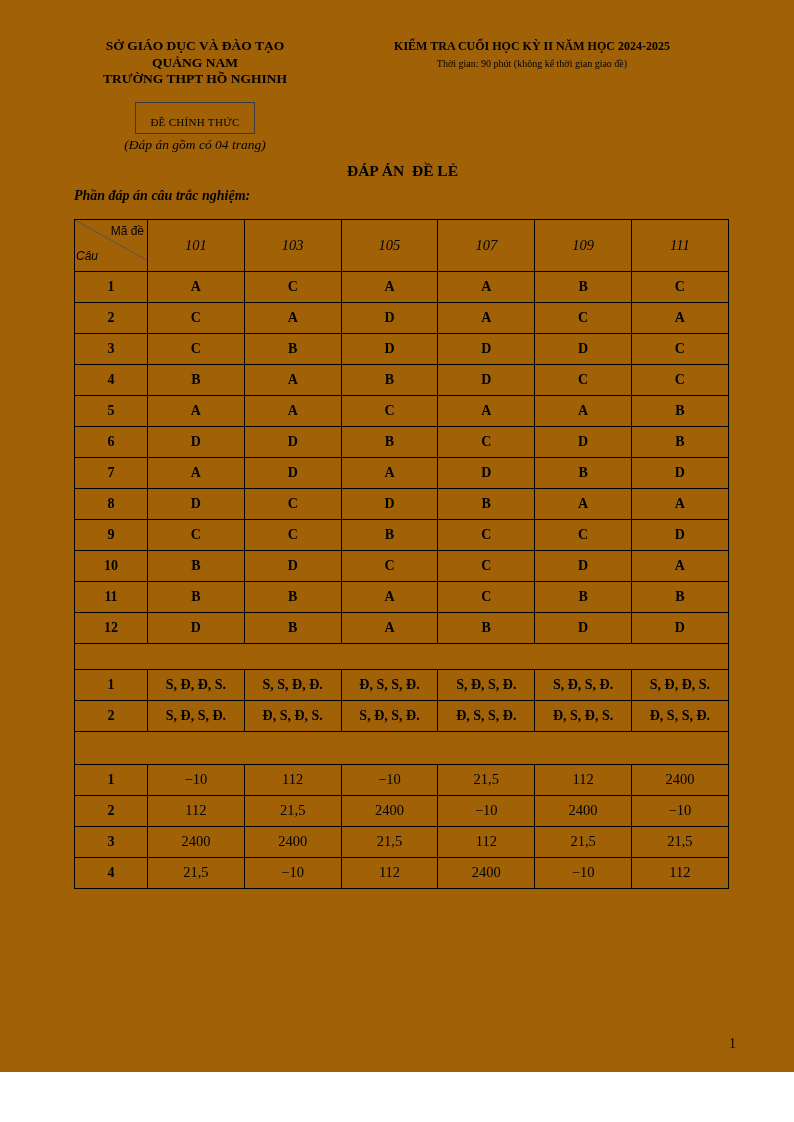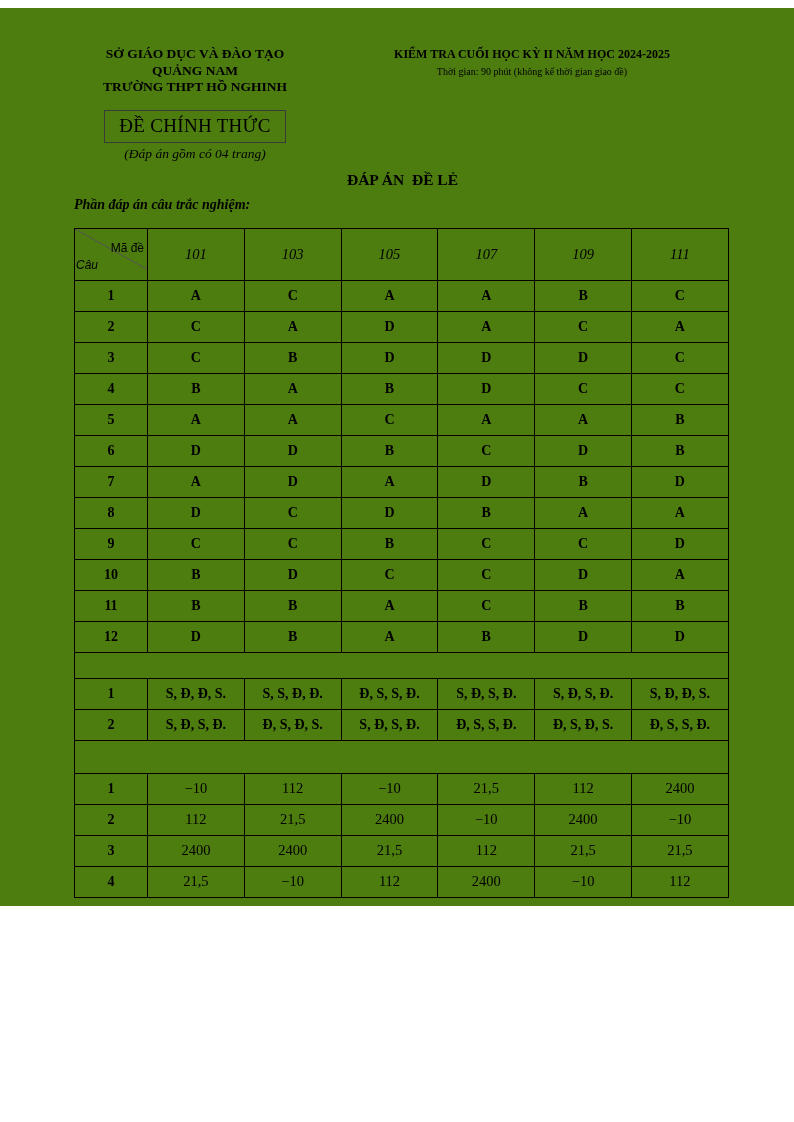--- a/index.html
+++ b/index.html
@@ -1,44 +1,44 @@
 <!DOCTYPE html>
 <html><head>
 <meta charset="utf-8">
 <style>
   * { box-sizing: border-box; }
   html, body { margin: 0; padding: 0; background: #ffffff; }
   .page {
     position: relative;
     width: 794px;
-    height: 898px;
-    margin: 8px auto;
-    background: #4d7c0f;
+    height: 1072px;
+    margin: 0 auto;
+    background: #a16207;
     color: #000;
     font-family: "Liberation Serif", "DejaVu Serif", serif;
     overflow: hidden;
   }
   
   .header {
     display: flex;
     align-items: flex-start;
     padding: 38px 64px 0 74px;
   }
   .org-block {
     width: 242px;
     text-align: center;
     flex-shrink: 0;
   }
   .org-line { font-weight: bold; font-size: 13.5px; line-height: 16.5px; }
   .official-box {
     display: inline-block;
     margin-top: 14px;
     border: 1.5px solid #3a3a3a;
-    padding: 4px 14px 5px 14px;
-    font-size: 19px;
+    padding: 13px 14px 5px 14px;
+    font-size: 11px;
     font-weight: normal;
     letter-spacing: 0.3px;
   }
   .pages-note { font-style: italic; font-size: 13.5px; margin-top: 3px; }
   .exam-block {
     flex: 1;
     text-align: center;
     margin-left: 18px;
   }
   .exam-line1 { font-weight: bold; font-size: 12px; line-height: 16.5px; }
@@ -76,21 +76,21 @@
   col.c-q { width: 73px; }
   col.c-code { width: 96.8px; }
   th.corner {
     position: relative;
     height: 52px;
     font-family: "Liberation Sans", "DejaVu Sans", sans-serif;
     font-weight: normal;
     font-size: 12px;
   }
   .corner svg { position: absolute; left: 0; top: 0; width: 100%; height: 100%; display: block; }
-  .corner .lbl-made { position: absolute; top: 12px; right: 3px; padding-left: 8px; }
+  .corner .lbl-made { position: absolute; top: 4px; right: 3px; padding-left: 8px; }
   .corner .lbl-cau  { position: absolute; top: 29px; left: 1px; font-style: italic; }
   th.code {
     font-weight: normal;
     font-style: italic;
     font-size: 14.5px;
     vertical-align: top;
     padding-top: 6px;
     height: 52px;
   }
   td.qnum { font-weight: bold; font-size: 14px; height: 31px; }

